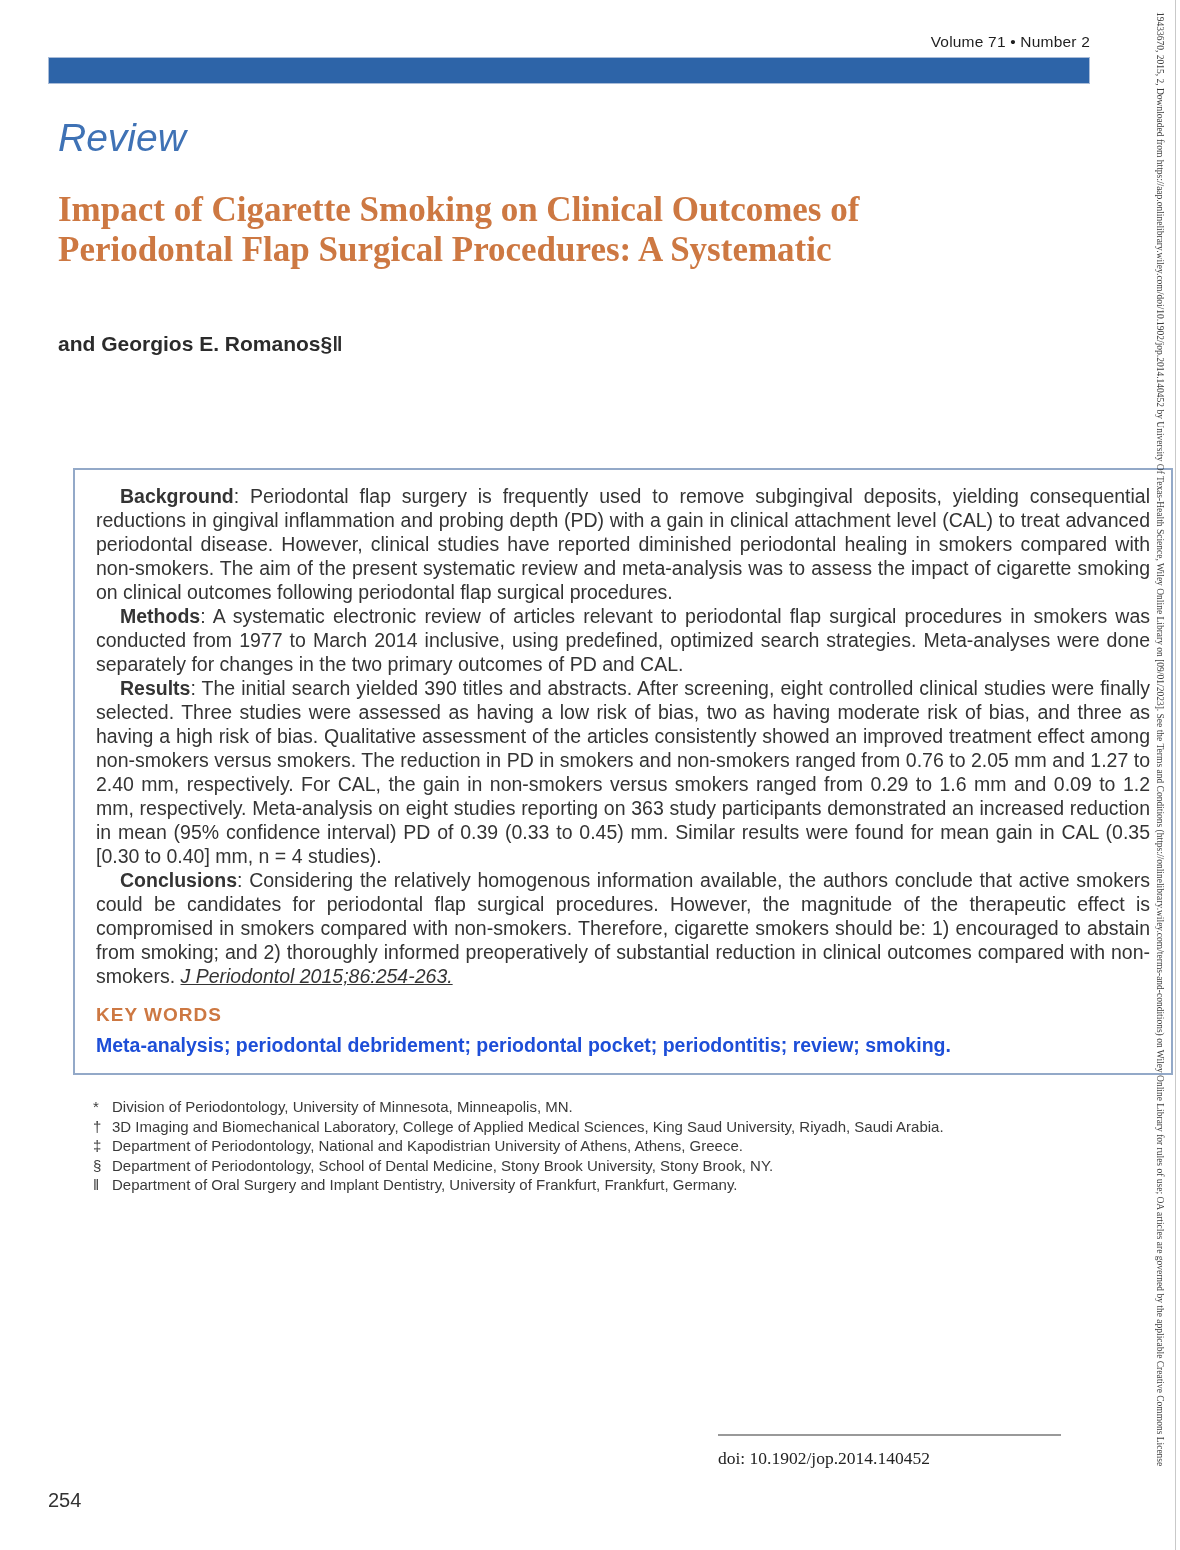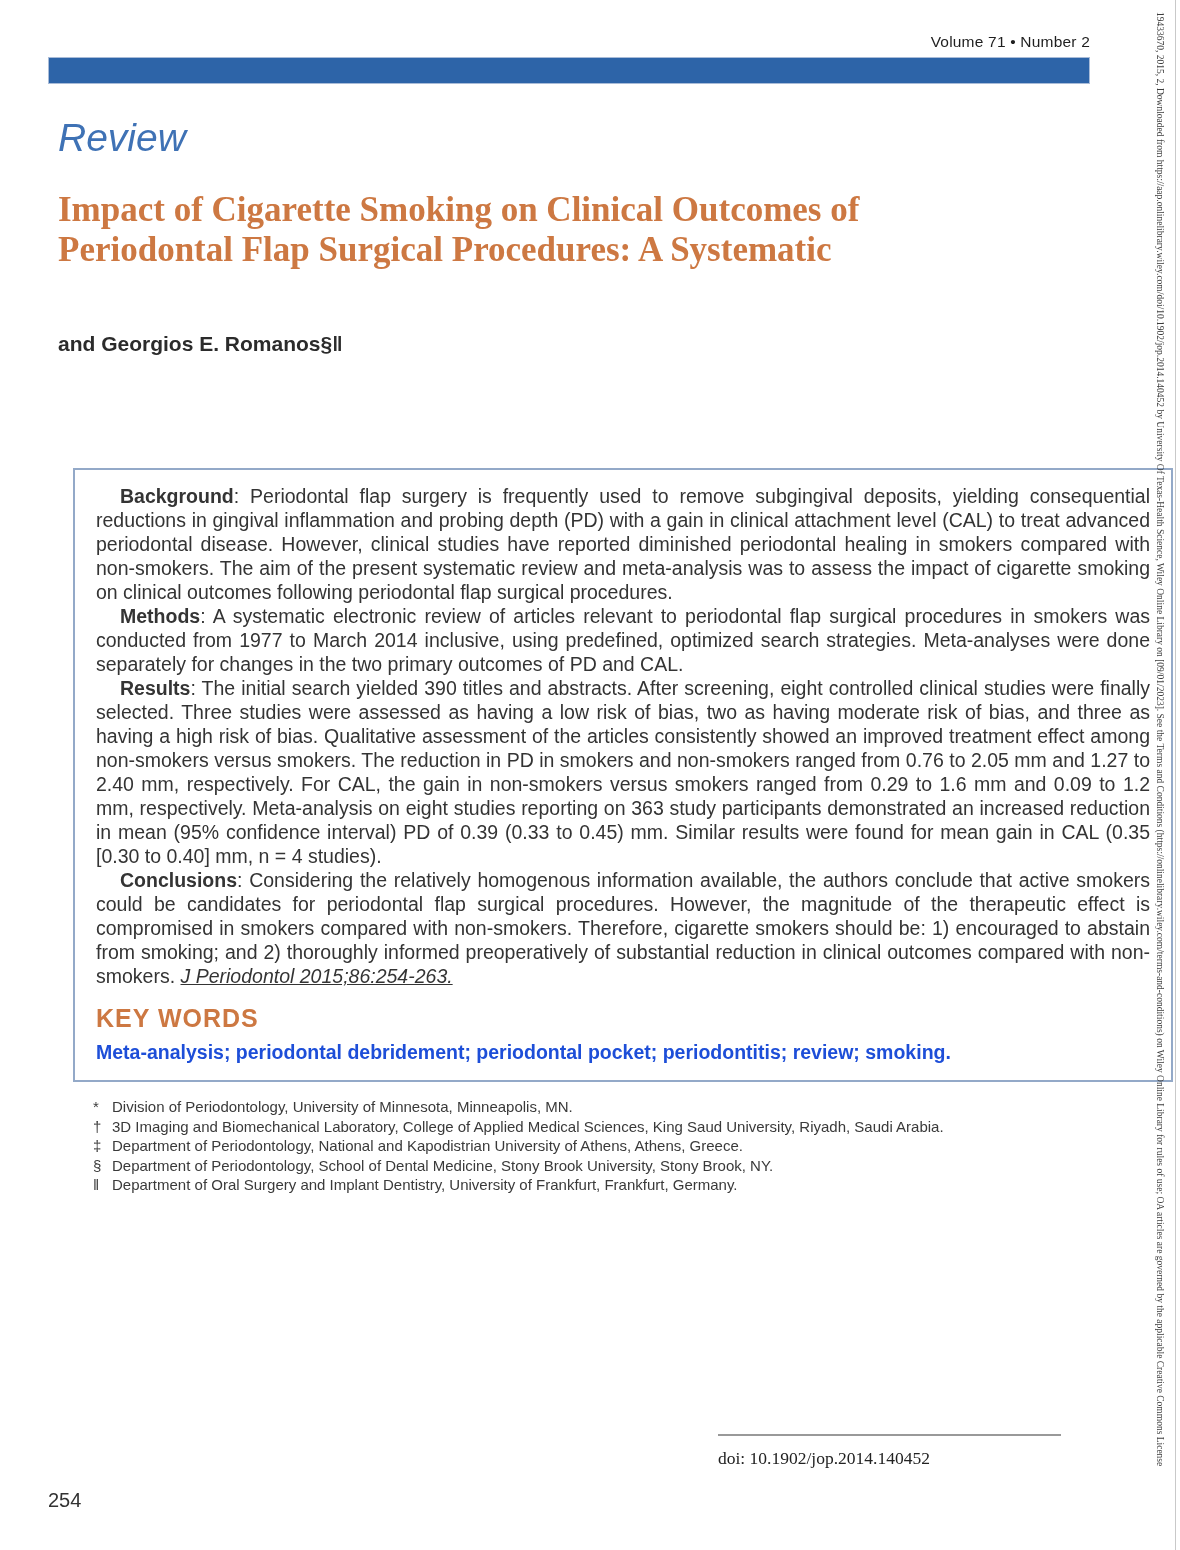--- a/index.html
+++ b/index.html
@@ -48,21 +48,21 @@
   }
   .abs-para {
     margin: 0; text-align: justify;
     font-size: 19.5px; line-height: 24px; color: #343434;
     text-indent: 24px;
   }
   .abs-label { font-weight: bold; }
   .cite { font-style: italic; text-decoration: underline; }
   .kw-heading {
     margin-top: 16px; margin-bottom: 8px;
-    font-size: 25px; font-weight: bold; letter-spacing: 1px;
+    font-size: 19px; font-weight: bold; letter-spacing: 1px;
     color: #cd7842;
   }
   .kw-text {
     font-size: 19.5px; font-weight: bold; color: #1d4ed8;
   }
   .footnotes {
     position: absolute; top: 1097px; left: 93px; width: 920px;
     font-size: 15px; line-height: 19.5px; color: #3a3a3a;
   }
   .fn-row { display: flex; }

